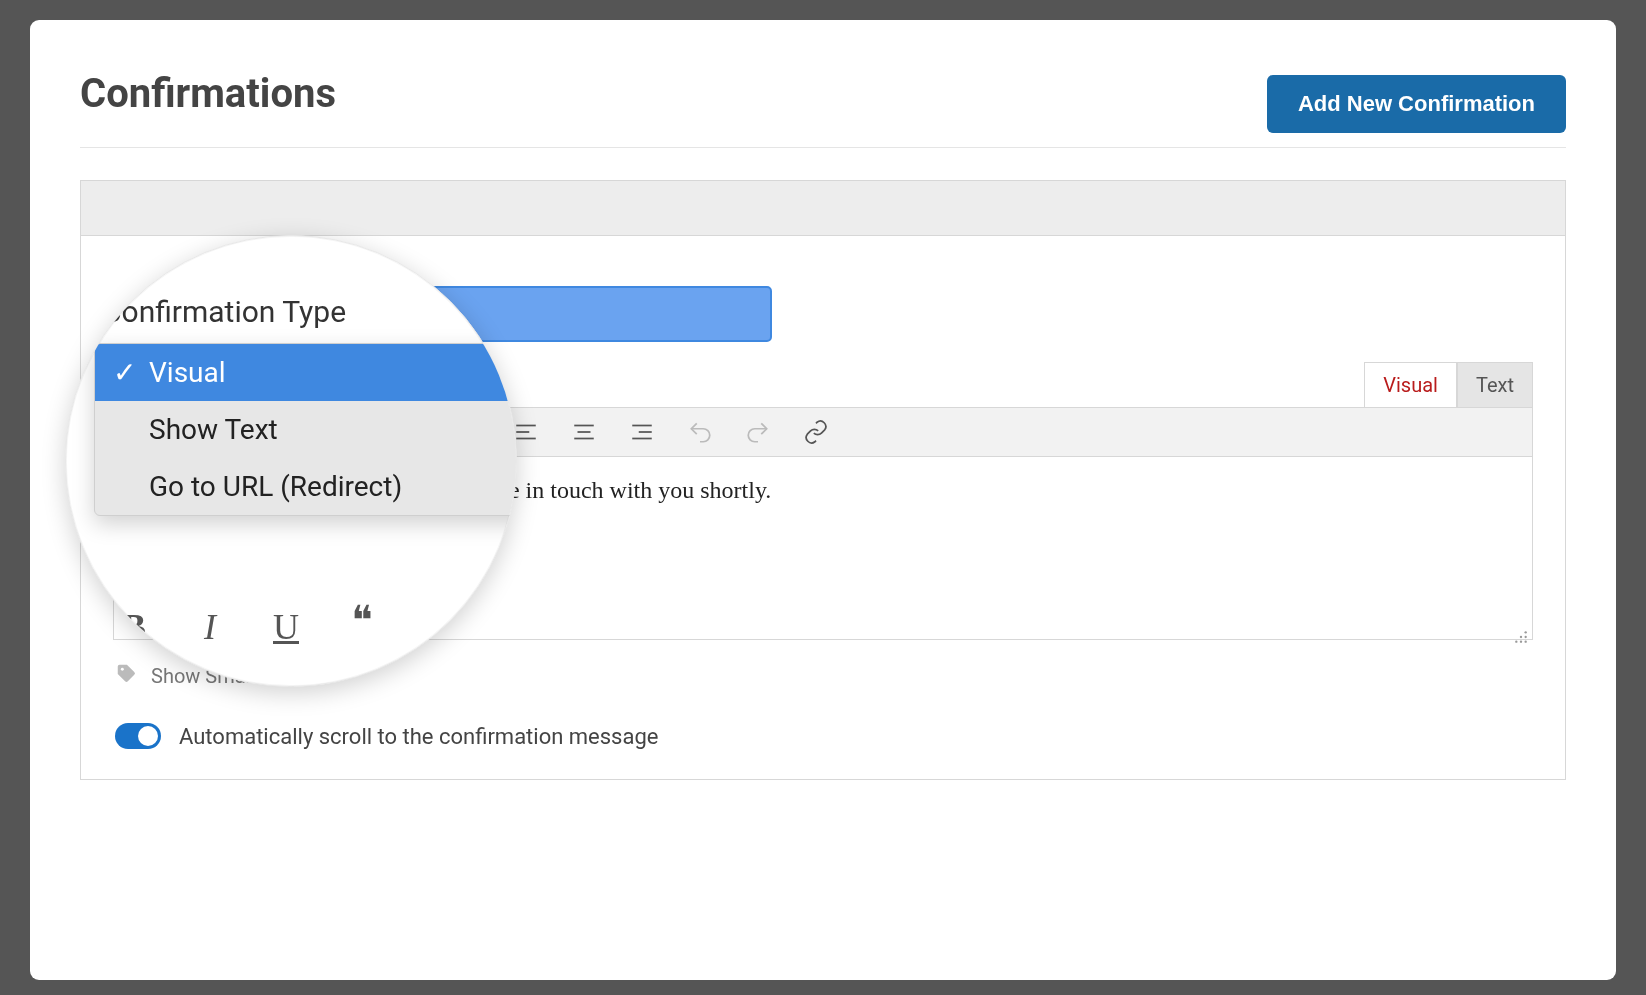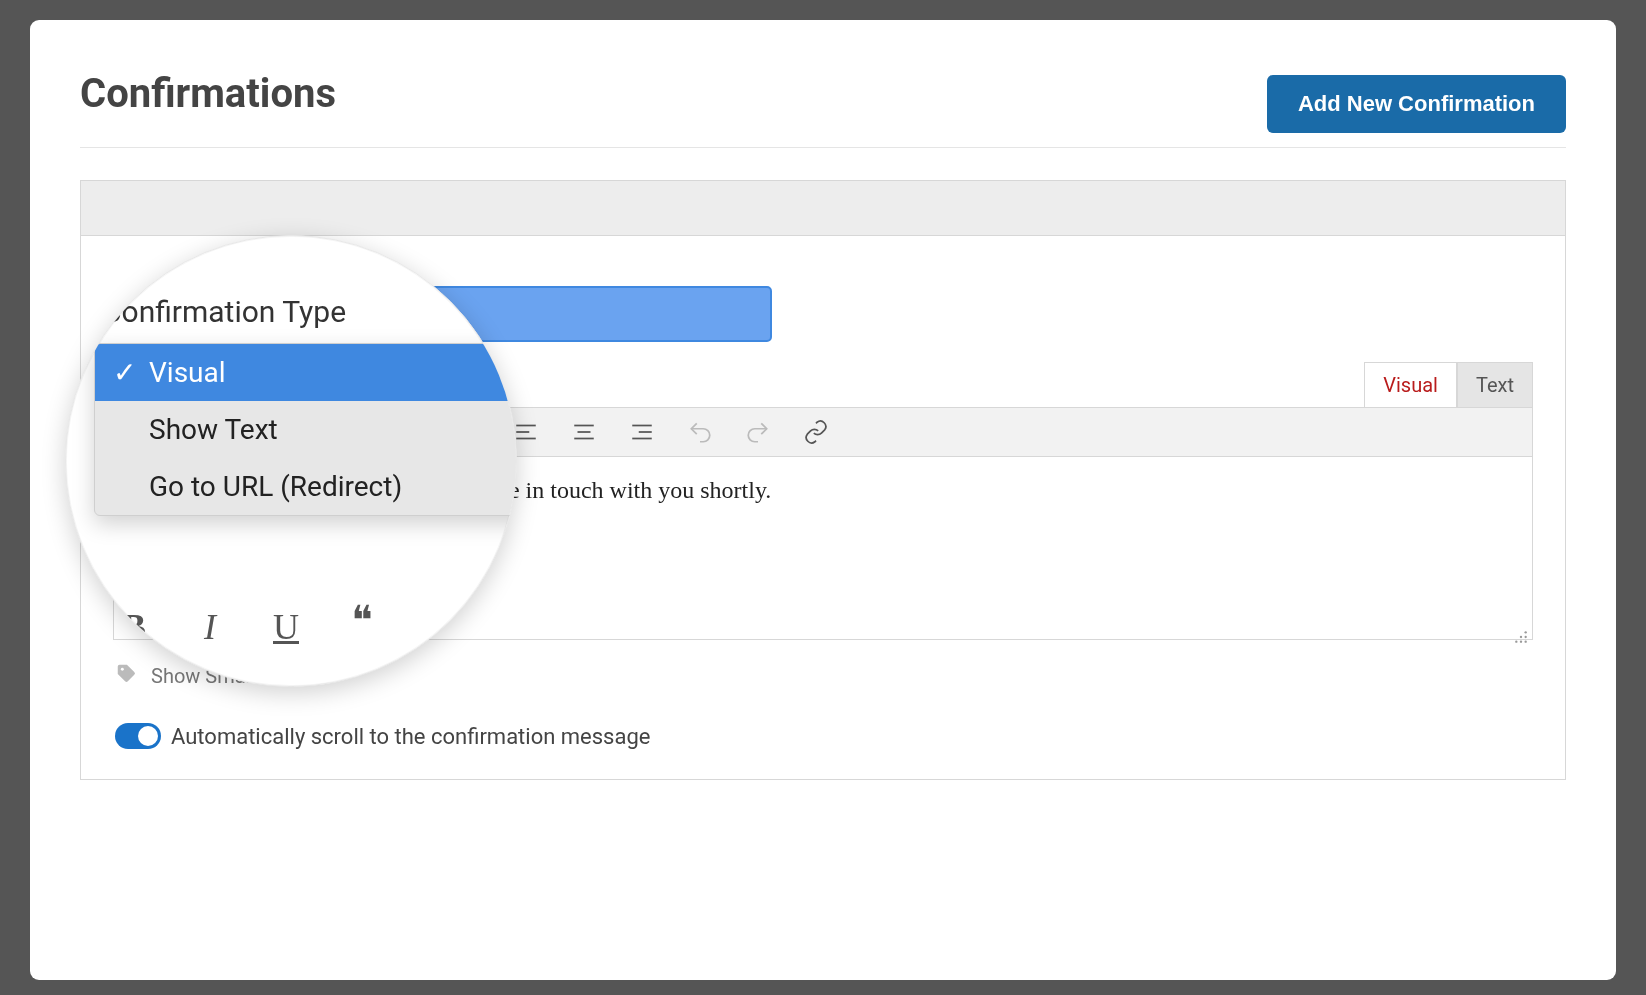--- a/index.html
+++ b/index.html
@@ -19,21 +19,21 @@
   .editor-tabs{display:flex;justify-content:flex-end;gap:0;}
   .etab{border:1px solid #d7d7d7;border-bottom:none;background:#e5e5e5;color:#555;font-size:20px;padding:10px 18px;cursor:pointer;}
   .etab.active{background:#fff;color:#b91c1c;text-align:center;}
   .toolbar{border:1px solid #d7d7d7;background:#f2f2f2;height:48px;display:flex;align-items:center;gap:30px;padding-left:340px;}
   .tb-btn{width:28px;height:28px;display:flex;align-items:center;justify-content:center;color:#555;cursor:pointer;}
   .tb-btn svg{width:26px;height:26px;stroke:#555;fill:none;stroke-width:1.6;}
   .editor-area{border:1px solid #d7d7d7;border-top:none;min-height:150px;padding:20px 24px 12px 24px;font-family:Georgia,serif;font-size:24px;color:#222;position:relative;background:#fff;}
   .resize-grip{position:absolute;right:4px;bottom:2px;width:14px;height:14px;color:#999;}
   .smart-tags-row{display:flex;align-items:center;gap:14px;color:#777;font-size:20px;margin:22px 2px 0 2px;}
   .tag-ico{color:#aaa;}
-  .toggle-row{display:flex;align-items:center;gap:10px;margin:34px 2px 0 2px;font-size:22px;color:#444;}
+  .toggle-row{display:flex;align-items:center;gap:18px;margin:34px 2px 0 2px;font-size:22px;color:#444;}
   .toggle{width:46px;height:26px;border-radius:13px;background:#1a73c9;position:relative;cursor:pointer;}
   .toggle .knob{position:absolute;top:3px;right:3px;width:20px;height:20px;border-radius:50%;background:#fff;}
   
   .lens{position:absolute;left:35px;top:215px;width:450px;height:450px;border-radius:50%;background:#fff;border:1px solid #e8e8e8;box-shadow:0 6px 24px rgba(0,0,0,.18), inset 0 0 0 1px rgba(0,0,0,.04);overflow:hidden;}
   .lens-inner{position:absolute;left:0;right:0;top:58px;}
   .lens-label{font-size:30px;color:#333;padding:0 0 14px 36px;}
   .dropdown{margin:0 28px 0 28px;background:#e7e7e7;border:1px solid #cfcfcf;border-radius:6px;box-shadow:0 8px 22px rgba(0,0,0,.18);overflow:hidden;width:690px;}
   .dd-item{display:flex;align-items:center;gap:14px;padding:12px 16px 12px 18px;font-size:28px;color:#222;cursor:pointer;}
   .dd-item.selected{background:#3f88e0;color:#fff;}
   .dd-check{width:22px;display:inline-block;text-align:center;}

